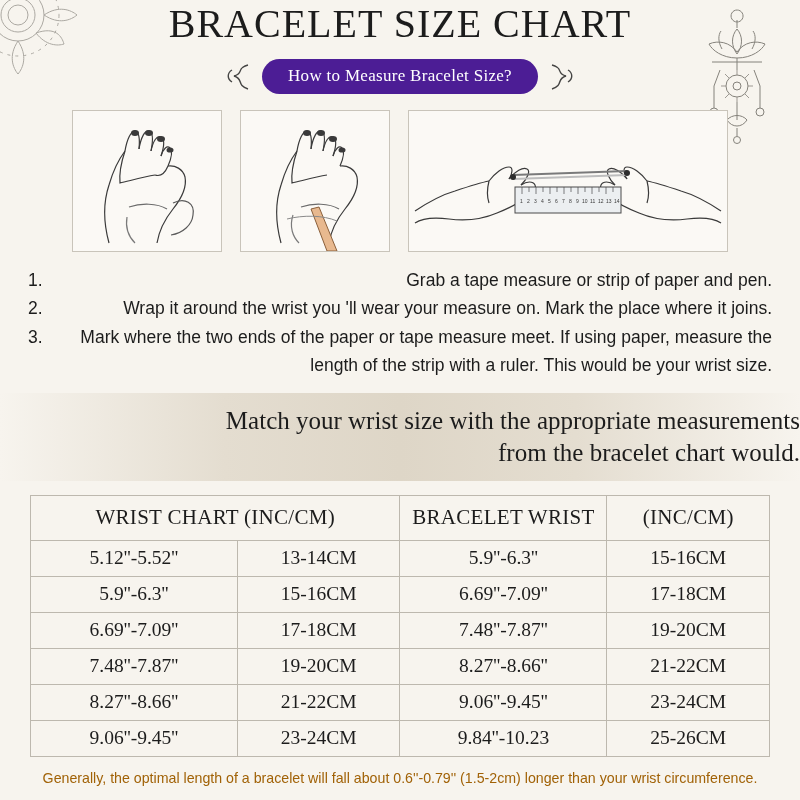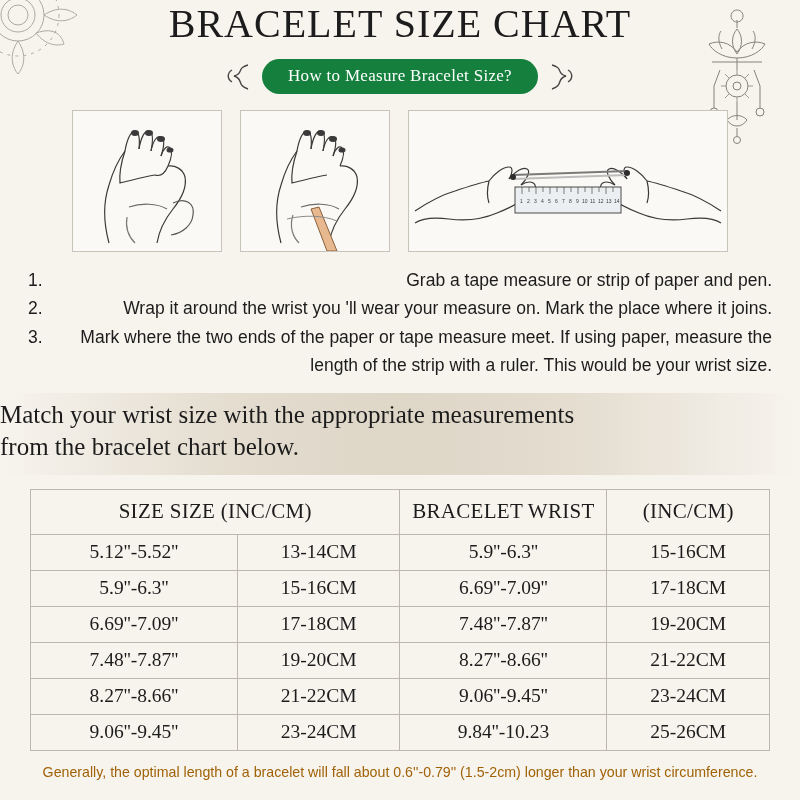--- a/index.html
+++ b/index.html
@@ -48,21 +48,21 @@
   }
 
   .subtitle-wrap {
     display: flex;
     align-items: center;
     justify-content: center;
     gap: 10px;
     margin-top: 12px;
   }
   .pill {
-    background: #15803d;
+    background: #4c1d95;
     color: #fff;
     border-radius: 20px;
     padding: 7px 26px 8px;
     font-size: 17px;
     letter-spacing: .3px;
     font-family: "Liberation Serif", serif;
   }
   .flourish {
     width: 26px;
     height: 30px;
@@ -97,22 +97,22 @@
     gap: 6px;
     align-items: flex-start;
   }
   .step-num { flex: 0 0 auto; }
   .step-text { flex: 1 1 auto; text-align: right; }
 
   
   .banner {
     margin-top: 14px;
     background: linear-gradient(90deg, #f7f4ee 0%, #e4ddd0 28%, #ded6c7 50%, #e4ddd0 72%, #f7f4ee 100%);
-    padding: 6px 0 12px;
-    text-align: left;
+    padding: 12px 0 12px;
+    text-align: right;
     font-size: 25px;
     line-height: 1.28;
     font-family: "Liberation Serif", serif;
   }
 
   
   table {
     border-collapse: collapse;
     width: 740px;
     margin: 14px auto 0;
@@ -325,27 +325,27 @@
     <span class="step-text">Wrap it around the wrist you 'll wear your measure on. Mark the place where it joins.</span>
   </div>
   <div class="step">
     <span class="step-num">3.</span>
     <span class="step-text">Mark where the two ends of the paper or tape measure meet. If using paper, measure the length of the strip with a ruler. This would be your wrist size.</span>
   </div>
 </div>
 
 <div class="banner">
   <div>Match your wrist size with the appropriate measurements</div>
-  <div>from the bracelet chart below.</div>
+  <div>from the bracelet chart would.</div>
 </div>
 
 <table>
   <thead>
     <tr>
-      <th class="col-a" colspan="2">SIZE SIZE (INC/CM)</th>
+      <th class="col-a" colspan="2">WRIST CHART (INC/CM)</th>
       <th class="col-c">BRACELET WRIST</th>
       <th class="col-d">(INC/CM)</th>
     </tr>
   </thead>
   <tbody>
     <tr>
       <td class="col-a">5.12''-5.52''</td>
       <td class="col-b">13-14CM</td>
       <td class="col-c">5.9''-6.3''</td>
       <td class="col-d">15-16CM</td>

